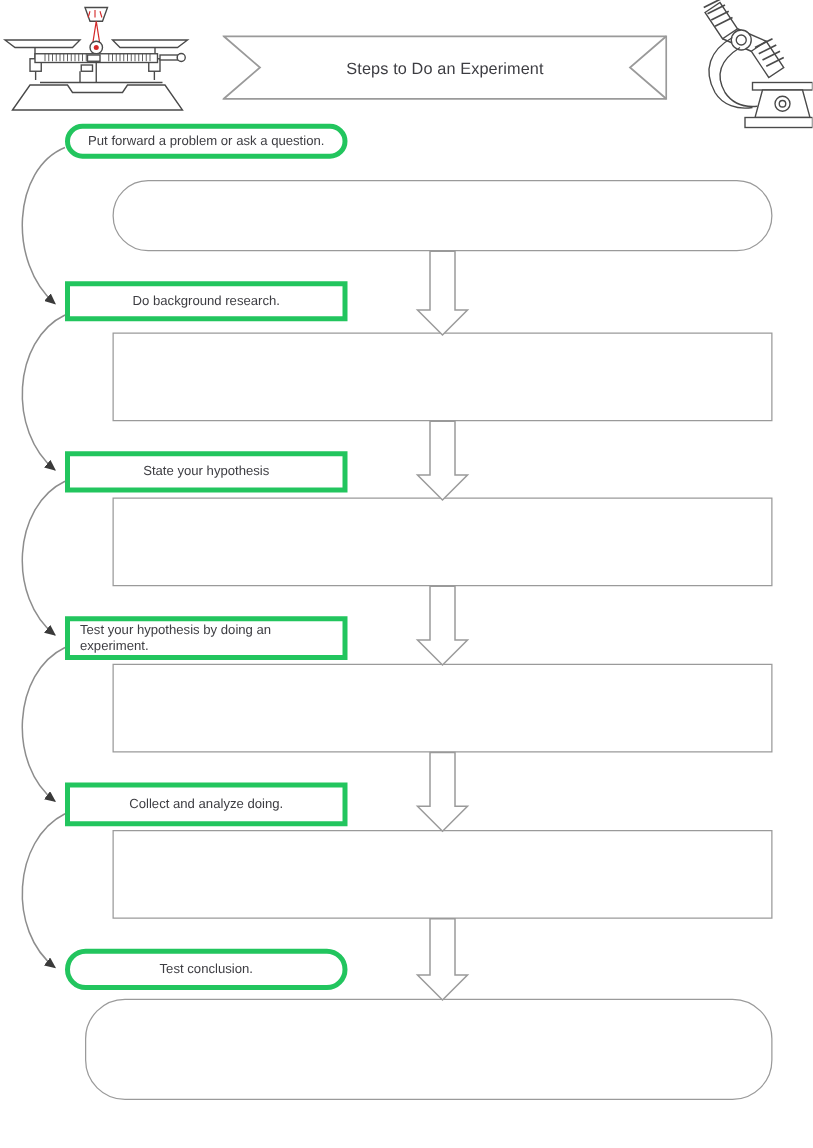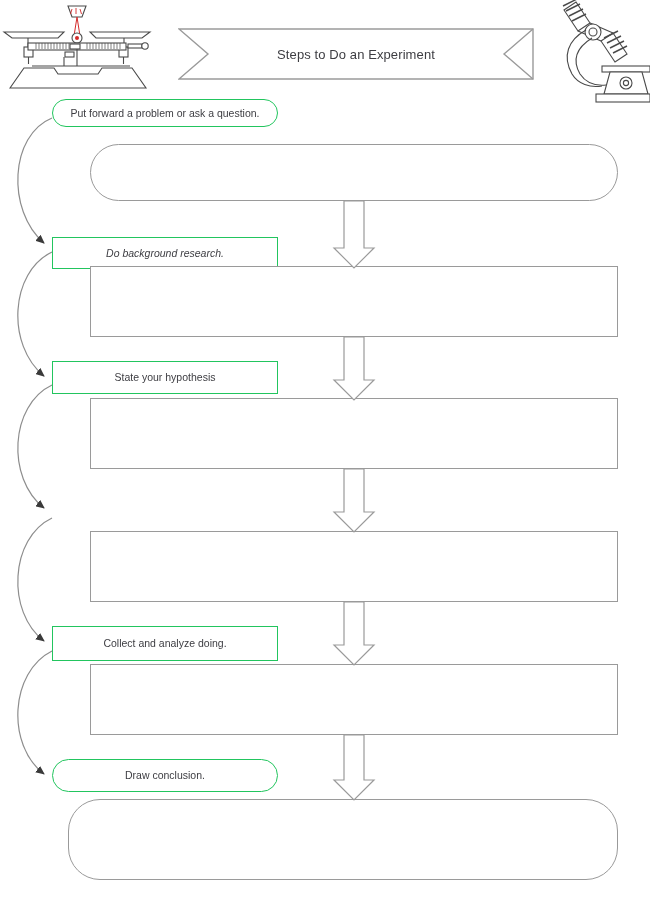--- a/index.html
+++ b/index.html
@@ -38,21 +38,21 @@
     align-items: center;
     justify-content: center;
     font-size: 13px;
     color: #3d3d42;
     letter-spacing: .1px;
   }
 
   
   .step-label {
     box-sizing: border-box;
-    border: 1px solid #22c55e;
+    border: 4px solid #22c55e;
     background: #ffffff;
     display: flex;
     align-items: center;
     justify-content: center;
     font-size: 10.5px;
     line-height: 13px;
     color: #3d3d42;
     padding: 2px 8px;
   }
   .step-label.pill { border-radius: 18px; }
@@ -186,28 +186,29 @@
   <div class="abs" id="title-banner">
     <svg viewBox="0 0 356 52" width="356" height="52" style="position:absolute;left:0;top:0;">
       <polygon points="1,1 355,1 355,51 1,51 30,26" fill="#ffffff" stroke="#9a9a9a" stroke-width="1.4"></polygon>
       <polyline points="355,1 326,26 355,51" fill="none" stroke="#9a9a9a" stroke-width="1.4"></polyline>
     </svg>
     <div id="title-banner-text">Steps to Do an Experiment</div>
   </div>
 
   <div class="abs step-label pill" style="left:52px; top:99px; width:226px; height:28px;">Put forward a problem or ask a question.</div>
 
-  <div class="abs step-label" style="left:52px; top:237px; width:226px; height:32px;font-style:italic;">Do background research.</div>
+  <div class="abs step-label" style="left:52px; top:225px; width:226px; height:32px;">Do background research.</div>
 
   <div class="abs step-label" style="left:52px; top:361px; width:226px; height:33px;">State your hypothesis</div>
 
+  <div class="abs step-label" style="left:52px; top:493px; width:226px; height:35px;">Test your hypothesis by doing an experiment.</div>
 
   <div class="abs step-label" style="left:52px; top:626px; width:226px; height:35px;">Collect and analyze doing.</div>
 
-  <div class="abs step-label pill" style="left:52px; top:759px; width:226px; height:33px;">Draw conclusion.</div>
+  <div class="abs step-label pill" style="left:52px; top:759px; width:226px; height:33px;">Test conclusion.</div>
 
   <div class="abs answer-box pill" style="left:90px; top:144px; width:528px; height:57px;"></div>
 
   <div class="abs answer-box" style="left:90px; top:266px; width:528px; height:71px;"></div>
 
   <div class="abs answer-box" style="left:90px; top:398px; width:528px; height:71px;"></div>
 
   <div class="abs answer-box" style="left:90px; top:531px; width:528px; height:71px;"></div>
 
   <div class="abs answer-box" style="left:90px; top:664px; width:528px; height:71px;"></div>

